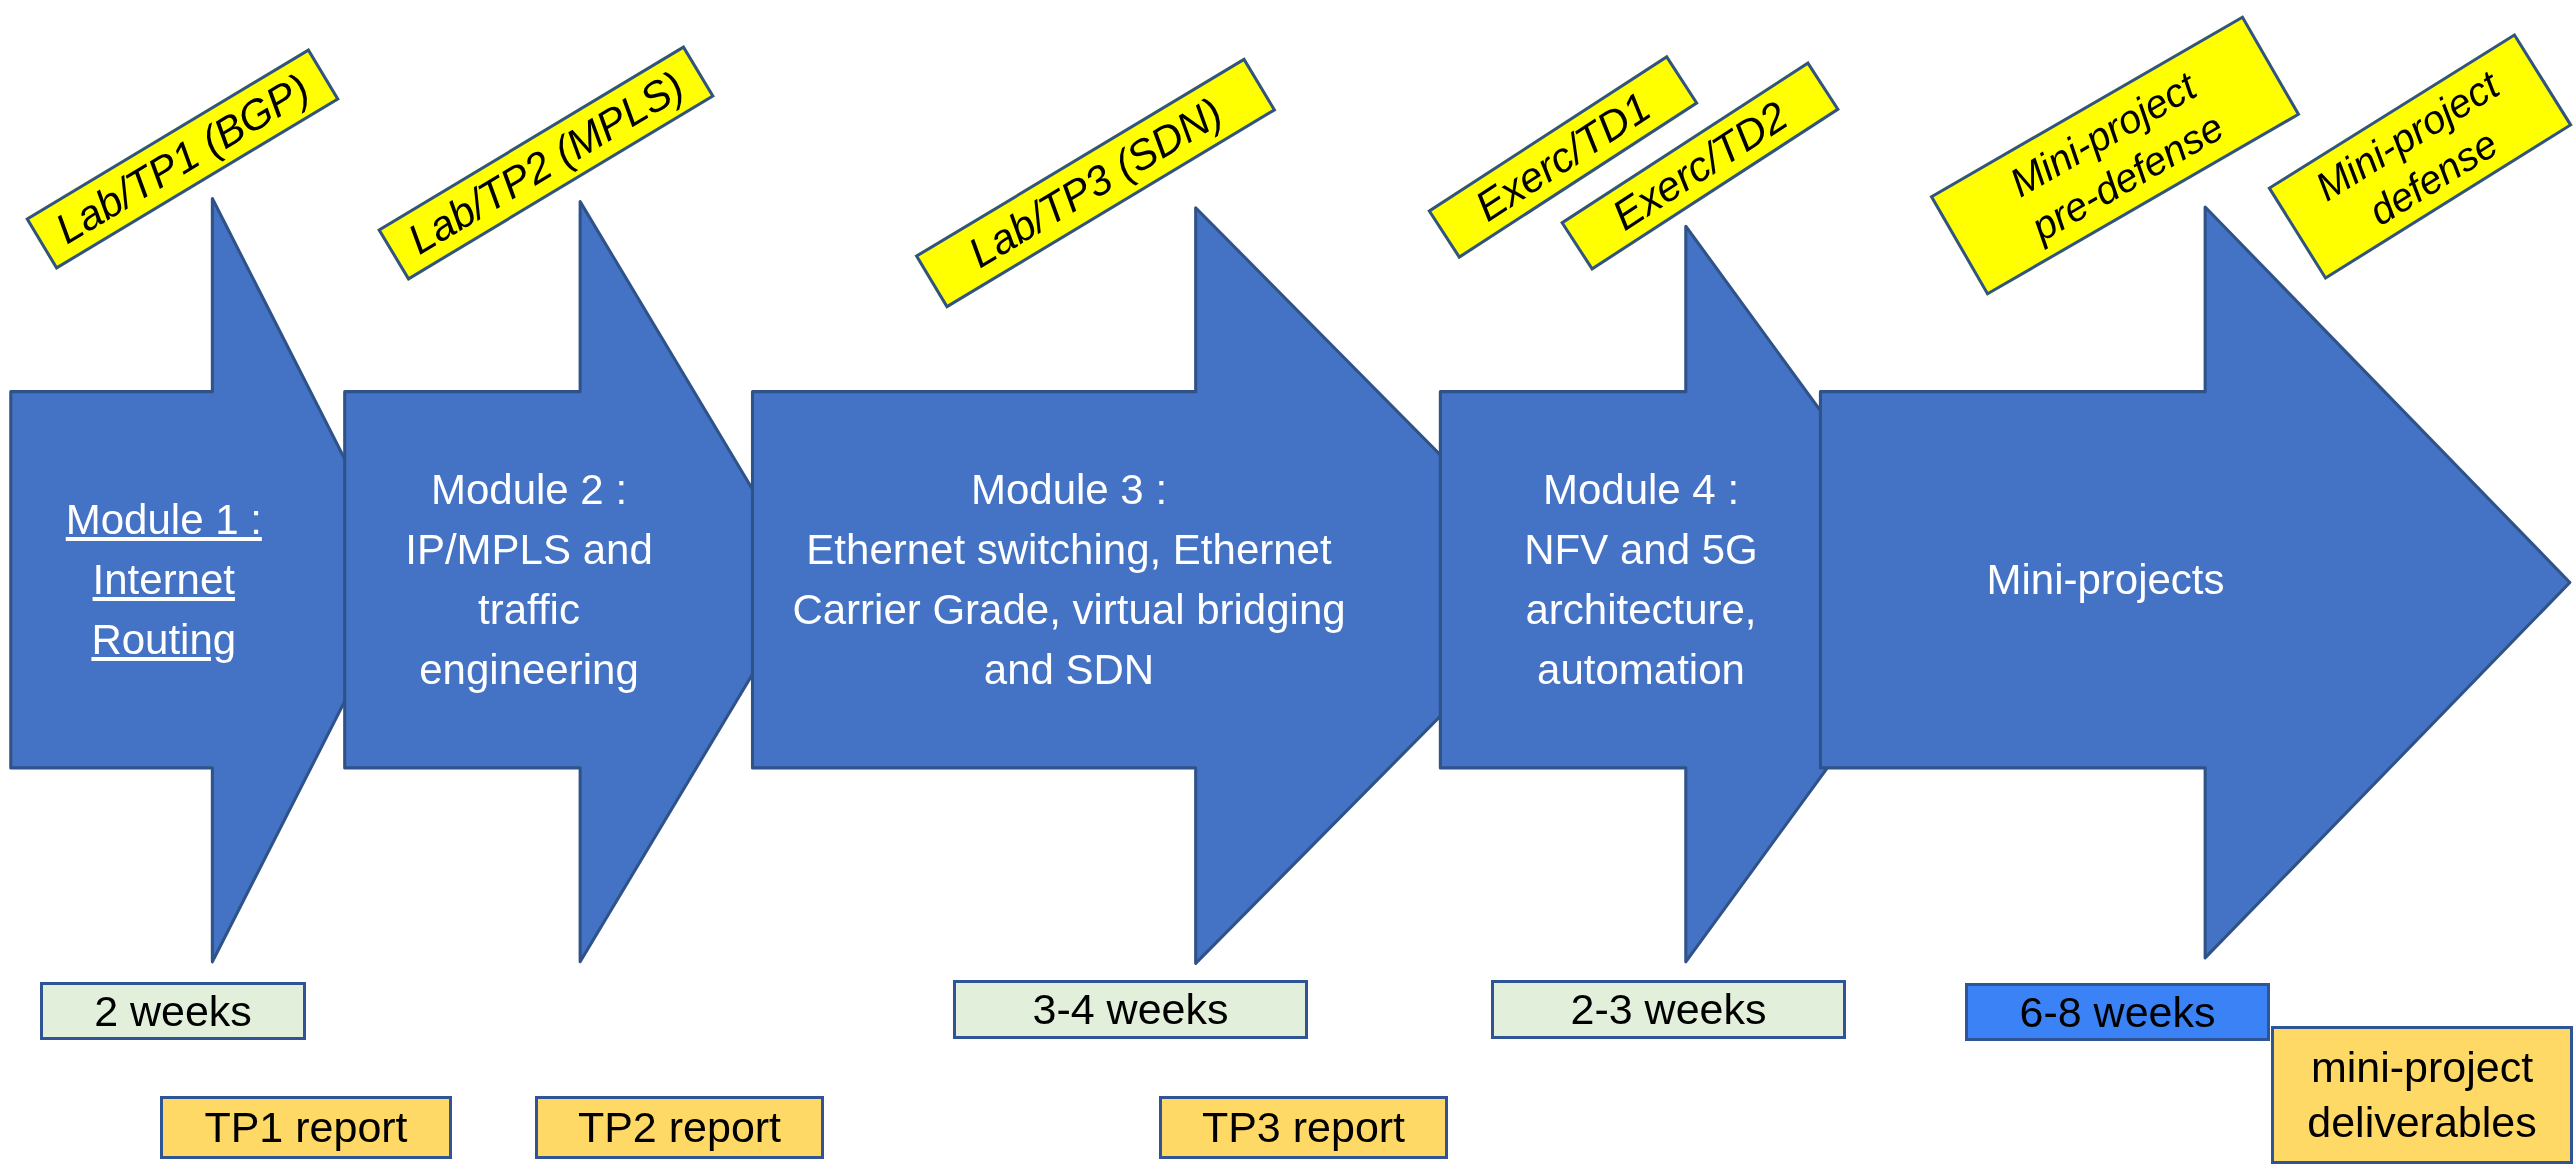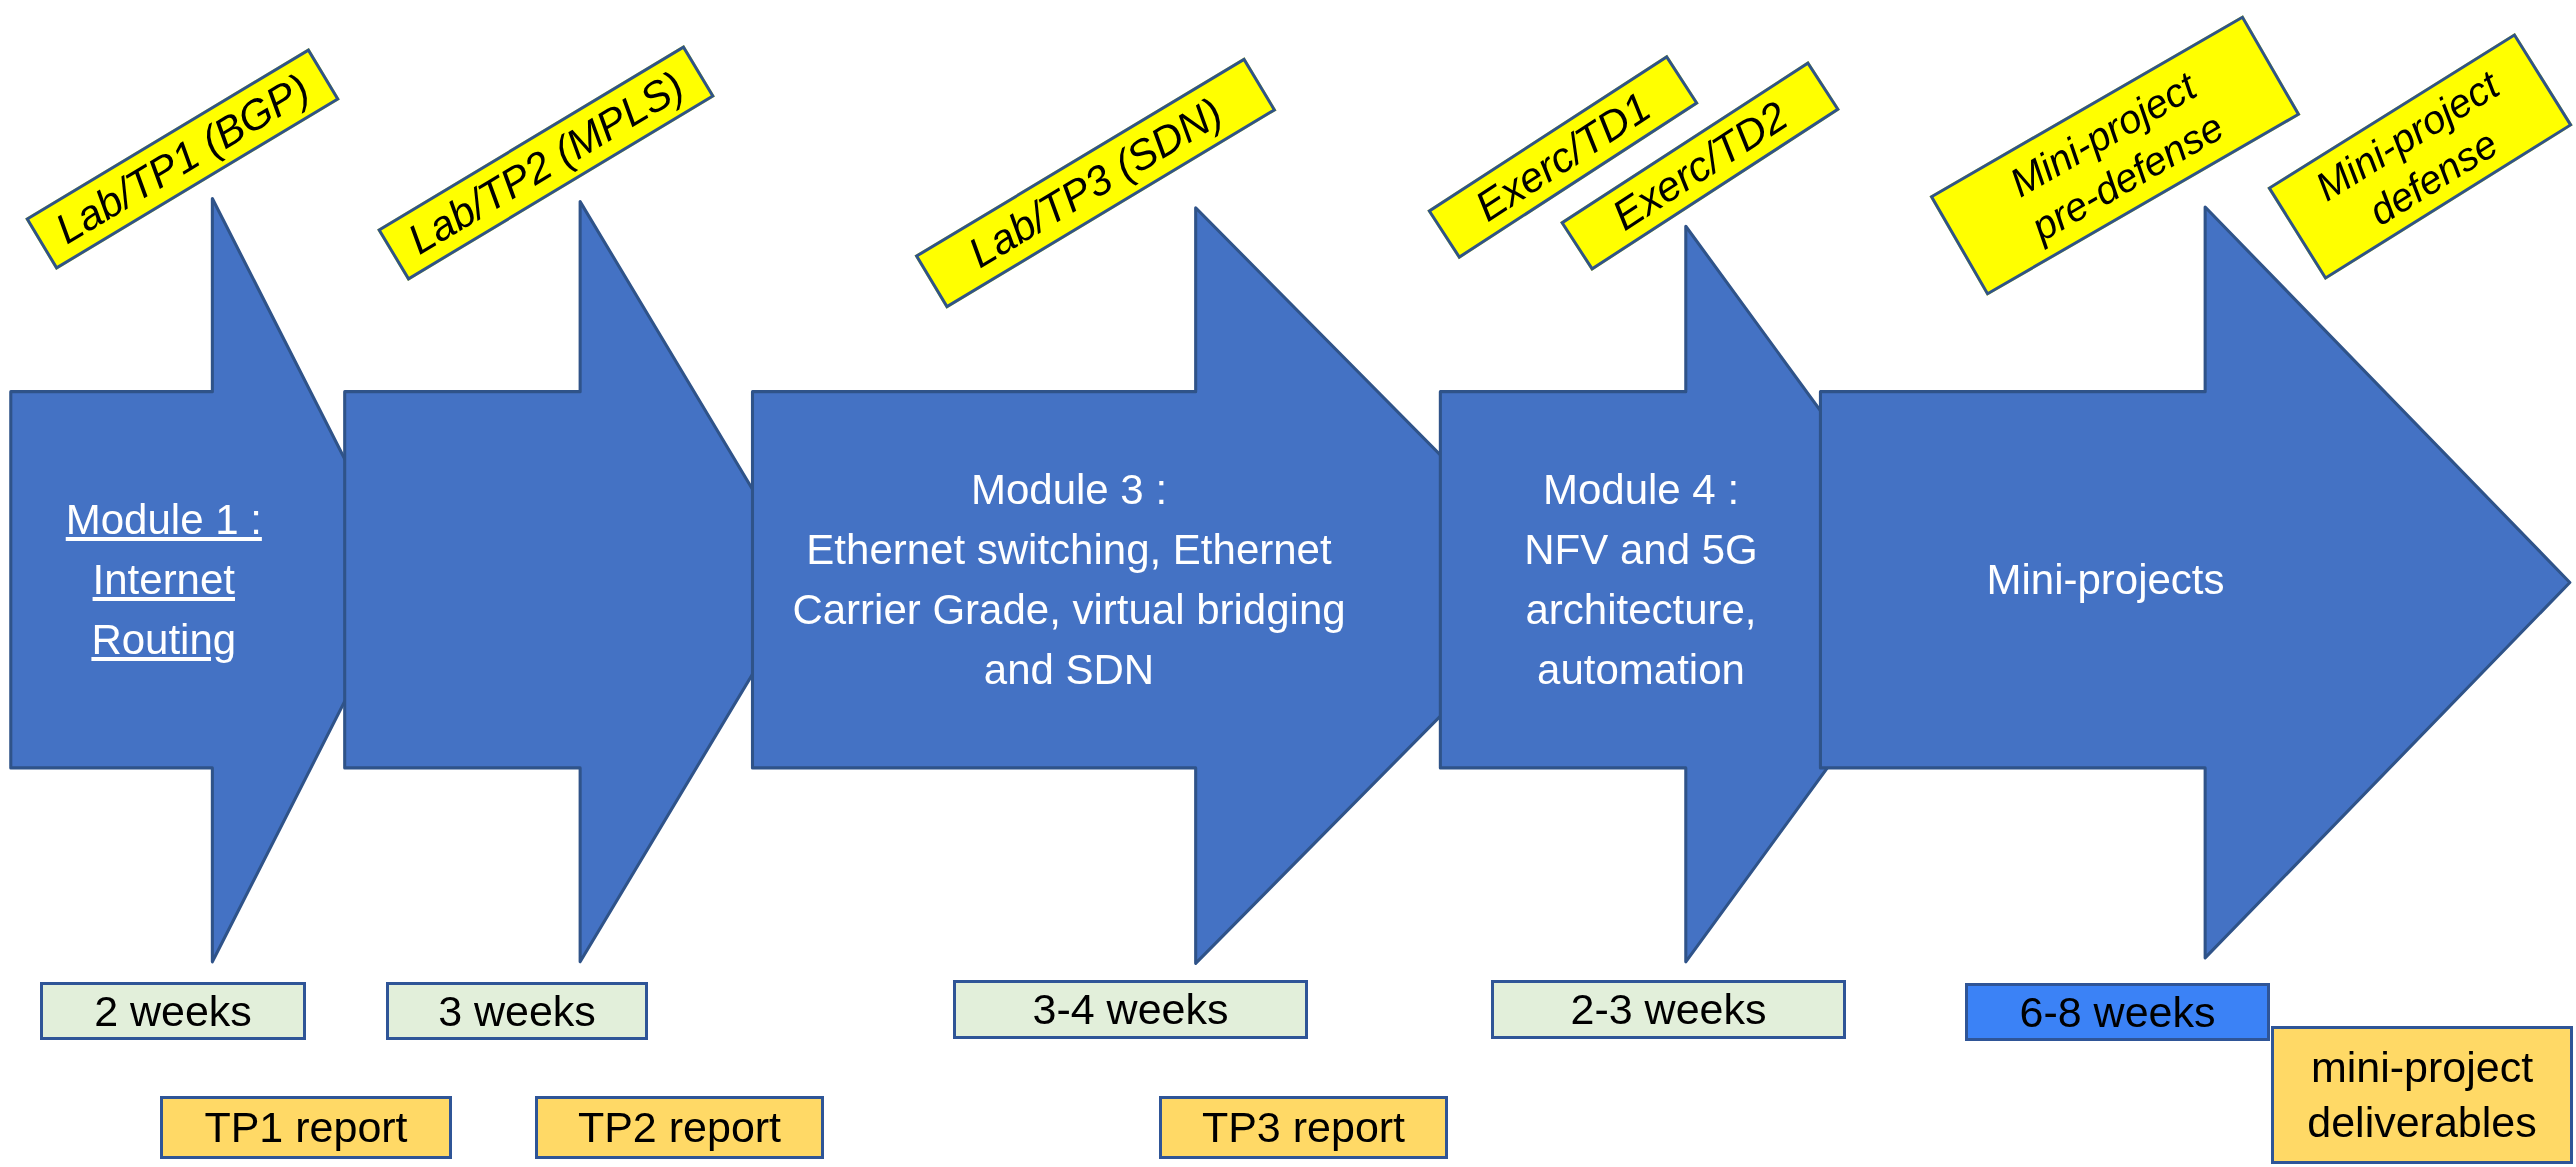--- a/index.html
+++ b/index.html
@@ -46,20 +46,26 @@
       <polygon points="978,509 1554,509 1554,270 2040,761 1554,1252 1554,998 978,998" fill="#4472C4" stroke="#2F5389" stroke-width="4" stroke-linejoin="round"></polygon>
       <polygon points="1872,509 2191,509 2191,294 2540,772 2191,1250 2191,998 1872,998" fill="#4472C4" stroke="#2F5389" stroke-width="4" stroke-linejoin="round"></polygon>
       <polygon points="2366,509 2866,509 2866,269 3340,757 2866,1245 2866,998 2366,998" fill="#4472C4" stroke="#2F5389" stroke-width="4" stroke-linejoin="round"></polygon>
     </svg>
 
 <div class="module-text" style="left: 10.8px; top: 392px; width: 306px; height: 376px; color: rgb(255, 255, 255); text-decoration: underline;">
       <div class="ln">Module 1 :</div>
       <div class="ln">Internet</div>
       <div class="ln">Routing</div>
     </div>
+    <div class="module-text" style="left: 345px; top: 392px; width: 368px; height: 376px; color: rgb(255, 255, 255);">
+      <div class="ln">Module 2 :</div>
+      <div class="ln">IP/MPLS and</div>
+      <div class="ln">traffic</div>
+      <div class="ln">engineering</div>
+    </div>
     <div class="module-text" style="left: 752px; top: 392px; width: 634px; height: 376px; color: rgb(255, 255, 255);">
       <div class="ln">Module 3 :</div>
       <div class="ln">Ethernet switching, Ethernet</div>
       <div class="ln">Carrier Grade, virtual bridging</div>
       <div class="ln">and SDN</div>
     </div>
     <div class="module-text" style="left: 1440px; top: 392px; width: 346px; height: 376px; color: rgb(255, 255, 255); padding-left: 28px;">
       <div class="ln">Module 4 :</div>
       <div class="ln">NFV and 5G</div>
       <div class="ln">architecture,</div>
@@ -87,23 +93,20 @@
       <div class="ln">Mini-project</div>
       <div class="ln">pre-defense</div>
     </div>
     <div class="callout two" style="left: 2274px; top: 102px; width: 292px; height: 109px; transform: rotate(-32deg); background: rgb(255, 255, 0); border-color: rgb(47, 83, 137); color: rgb(0, 0, 0);">
       <div class="ln">Mini-project</div>
       <div class="ln">defense</div>
     </div>
     <div class="tagbox" style="left: 40px; top: 982px; width: 266px; height: 58px; background: rgb(226, 239, 218); border-color: rgb(47, 85, 151); color: rgb(0, 0, 0);">
       <div class="ln">2 weeks</div>
     </div>
-    <div class="tagbox" style="left: 386px; top: 982px; width: 262px; height: 58px; background: rgb(226, 239, 218); border-color: rgb(47, 85, 151); color: rgb(0, 0, 0);">
-      <div class="ln">3 weeks</div>
-    </div>
     <div class="tagbox" style="left: 953px; top: 980px; width: 355px; height: 59px; background: rgb(226, 239, 218); border-color: rgb(47, 85, 151); color: rgb(0, 0, 0);">
       <div class="ln">3-4 weeks</div>
     </div>
     <div class="tagbox" style="left: 1491px; top: 980px; width: 355px; height: 59px; background: rgb(226, 239, 218); border-color: rgb(47, 85, 151); color: rgb(0, 0, 0);">
       <div class="ln">2-3 weeks</div>
     </div>
     <div class="tagbox" style="left: 1965px; top: 983px; width: 305px; height: 58px; background: #3b82f6; border-color: rgb(47, 85, 151); color: rgb(0, 0, 0);">
       <div class="ln">6-8 weeks</div>
     </div>
     <div class="tagbox" style="left: 160px; top: 1096px; width: 292px; height: 63px; background: rgb(255, 217, 102); border-color: rgb(47, 85, 151); color: rgb(0, 0, 0);">

